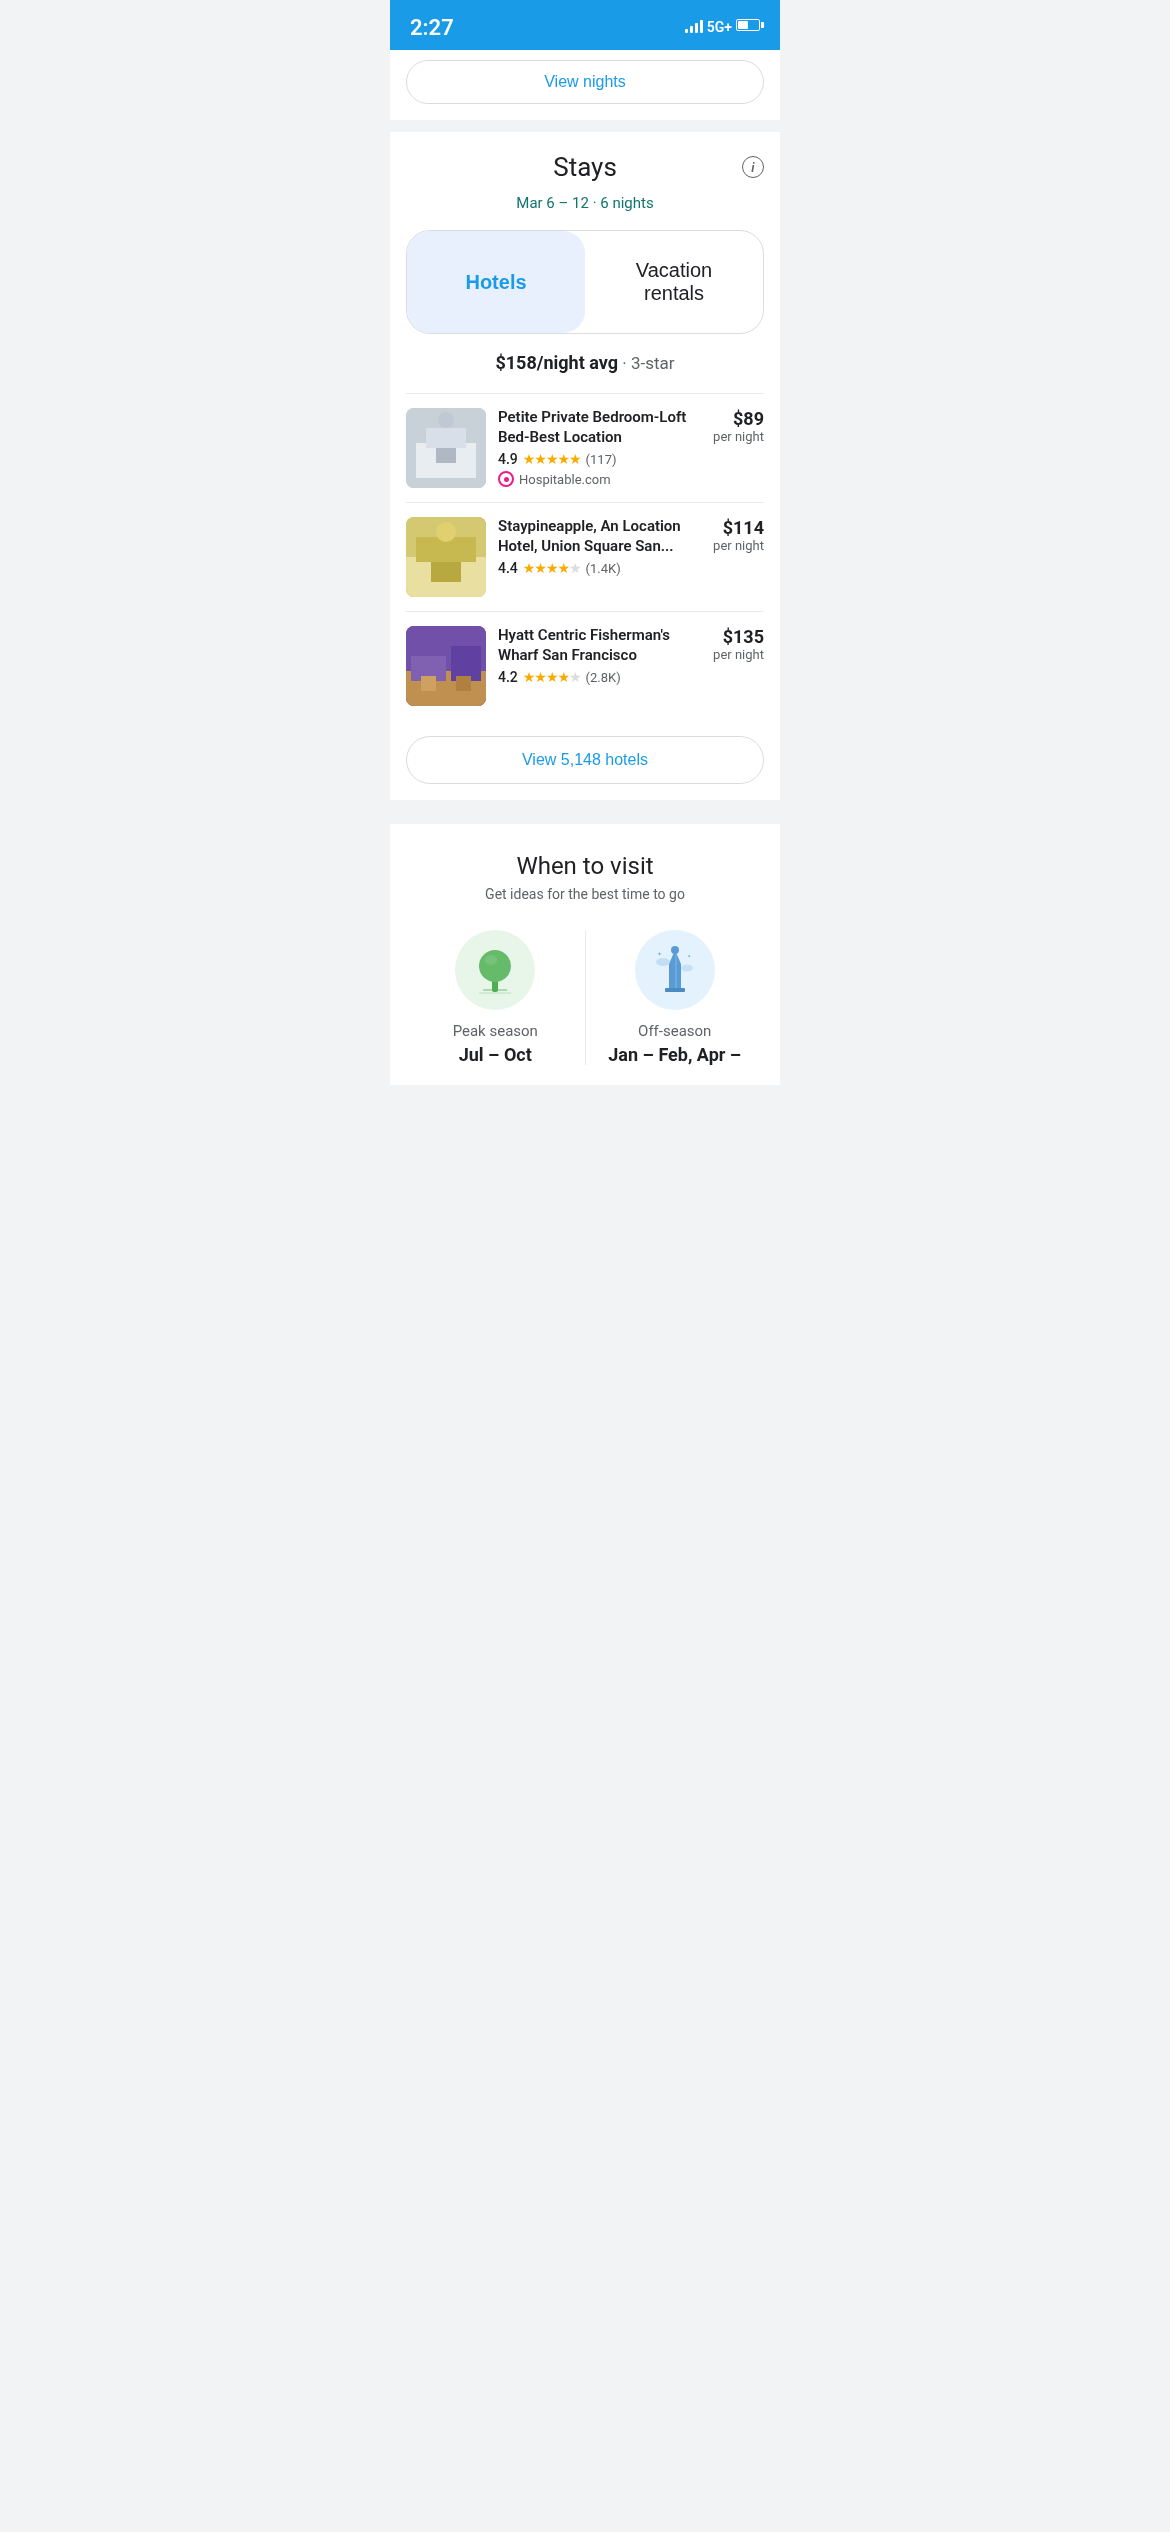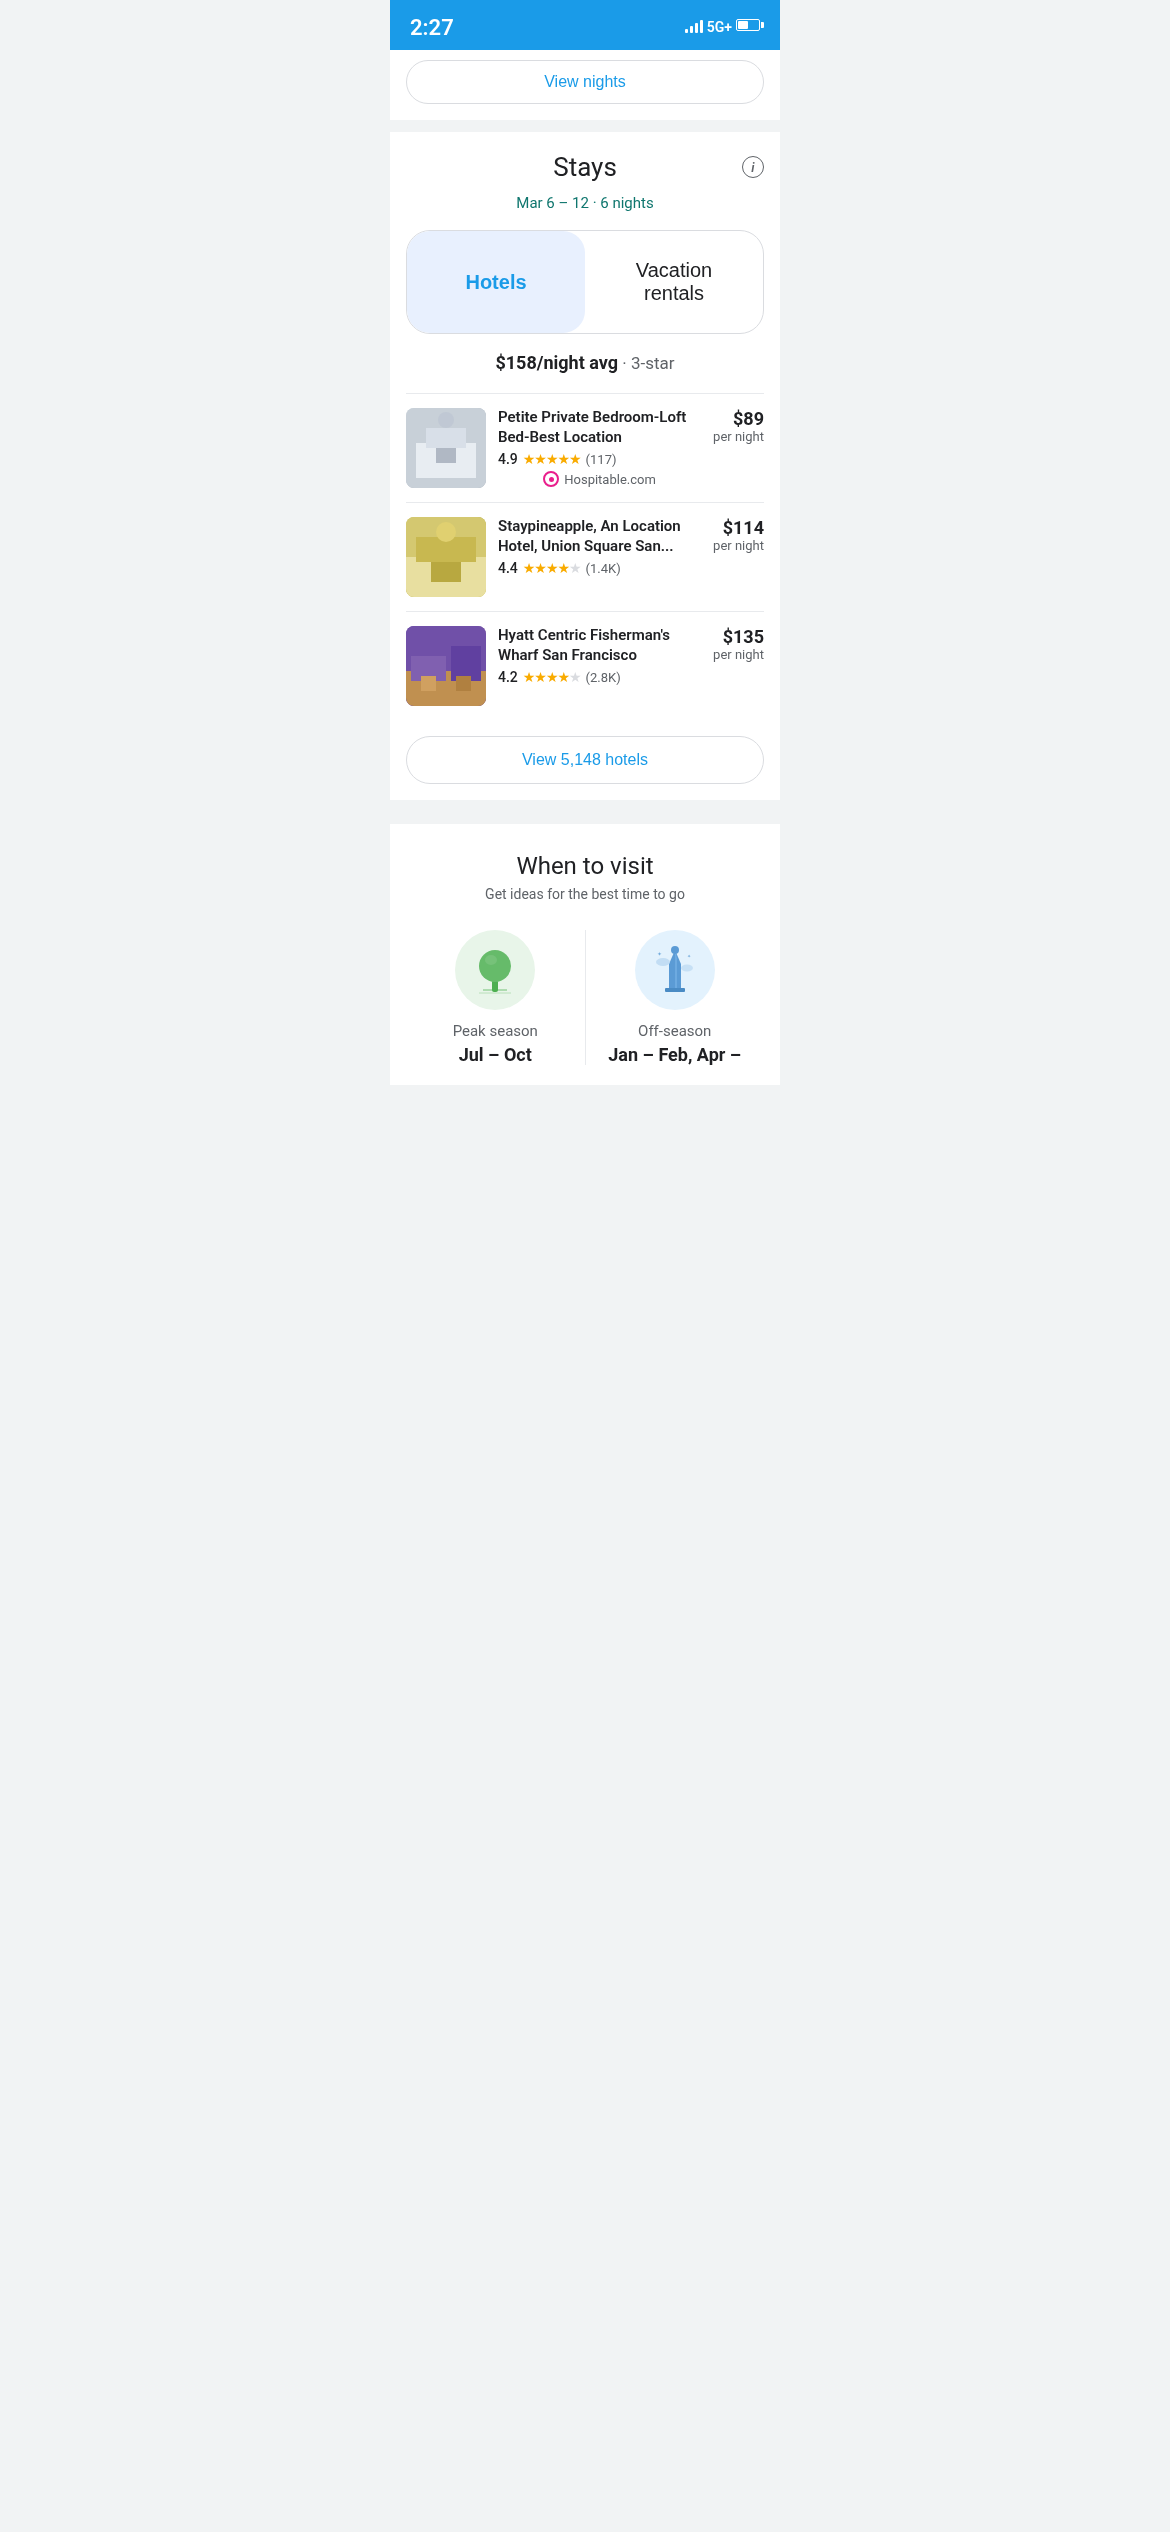--- a/index.html
+++ b/index.html
@@ -250,21 +250,20 @@
     .review-count {
       font-size: 13px;
       color: #5f6368;
     }
     .hotel-source {
       display: flex;
       align-items: center;
       gap: 5px;
       font-size: 13px;
       color: #5f6368;
-      justify-content: center;
     }
     .source-dot {
       width: 16px;
       height: 16px;
       border-radius: 50%;
       border: 2px solid #e91e8c;
       display: flex;
       align-items: center;
       justify-content: center;
       flex-shrink: 0;

